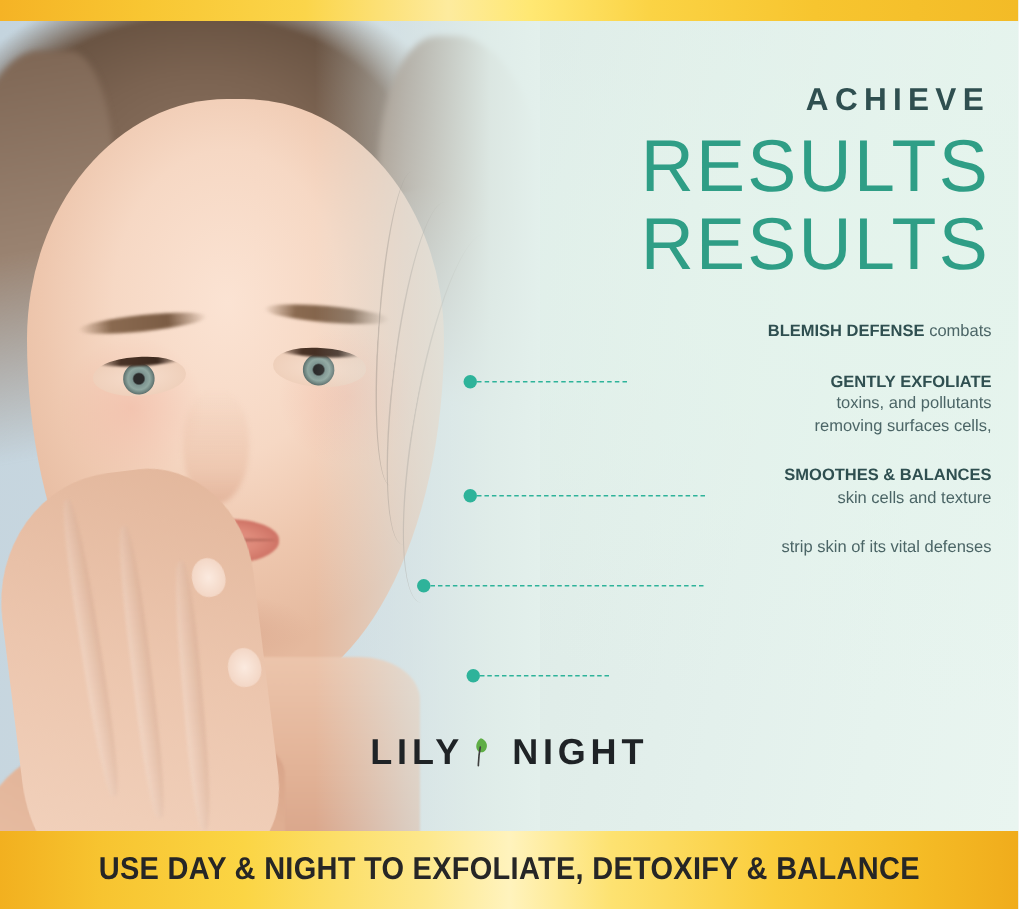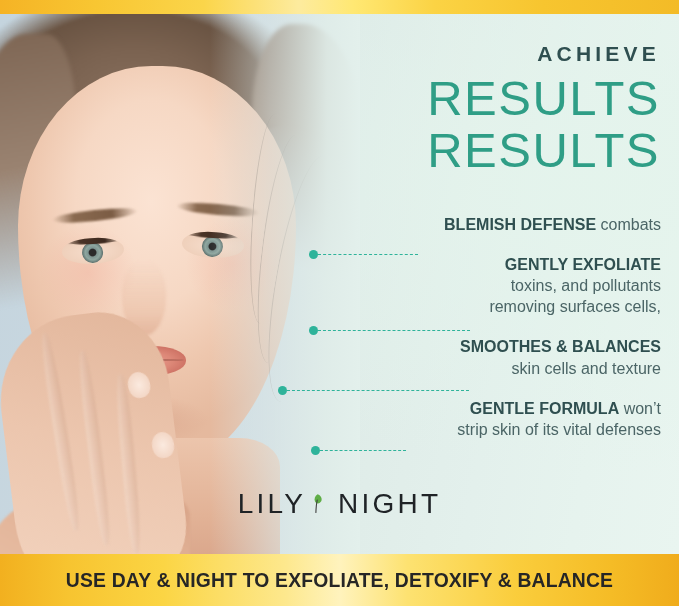--- a/index.html
+++ b/index.html
@@ -245,21 +245,21 @@
   .photo-fade {
     position: absolute;
     right: 0; top: 0;
     width: 150px; height: 540px;
     background: linear-gradient(90deg, rgba(214,227,230,0) 0%, rgba(219,231,231,0.55) 40%, rgba(224,237,233,0.95) 78%, #e3f0ec 100%);
   }
 
   
   .headline {
     position: absolute;
-    right: 19px; top: 43px;
+    right: 19px; top: 56px;
     z-index: 20;
     text-align: right;
   }
   .h-achieve {
     font-size: 21px;
     font-weight: 700;
     letter-spacing: 4.2px;
     color: #2f4f50;
     line-height: 1;
     margin-bottom: 8px;
@@ -277,21 +277,21 @@
     position: absolute;
     right: 18px; top: 214px;
     width: 420px;
     z-index: 20;
     text-align: right;
   }
   .benefit {
     margin-bottom: 19px;
   }
   .b-line {
-    font-size: 16px;
+    font-size: 11px;
     line-height: 1.32;
     color: #2f4f50;
     white-space: nowrap;
   }
   .b-strong { font-weight: 700; }
   .b-light { font-weight: 400; color: #4b6566; }
 
   
   .leader {
     position: absolute;
@@ -312,22 +312,22 @@
     position: absolute;
     left: 0; right: 0;
     top: 488px;
     z-index: 25;
     display: flex;
     align-items: center;
     justify-content: center;
     gap: 3px;
   }
   .logo-word {
-    font-size: 28px;
-    font-weight: 400;
+    font-size: 24px;
+    font-weight: 700;
     letter-spacing: 3.2px;
     color: #1f2326;
   }
   .leaf-wrap {
     position: relative;
     width: 16px; height: 26px;
     display: inline-block;
   }
   .logo-gap { width: 7px; }
 </style>
@@ -393,21 +393,20 @@
       <div class="b-line"><span class="b-light">toxins, and pollutants</span></div>
       <div class="b-line"><span class="b-light">removing surfaces cells,</span></div>
     </div>
 
     <div class="benefit">
       <div class="b-line"><span class="b-strong">SMOOTHES &amp; BALANCES</span></div>
       <div class="b-line"><span class="b-light">skin cells and texture</span></div>
     </div>
 
     <div class="benefit">
-      <div class="b-line"><span class="b-strong">GENTLE FORMULA</span> <span class="b-light">won’t</span></div>
       <div class="b-line"><span class="b-light">strip skin of its vital defenses</span></div>
     </div>
 
   </div>
 
   <div class="dot" style="left:309px; top:250px;"></div>
   <div class="leader" style="left:318px; top:254px; width:100px;"></div>
 
   <div class="dot" style="left:309px; top:326px;"></div>
   <div class="leader" style="left:318px; top:330px; width:152px;"></div>

